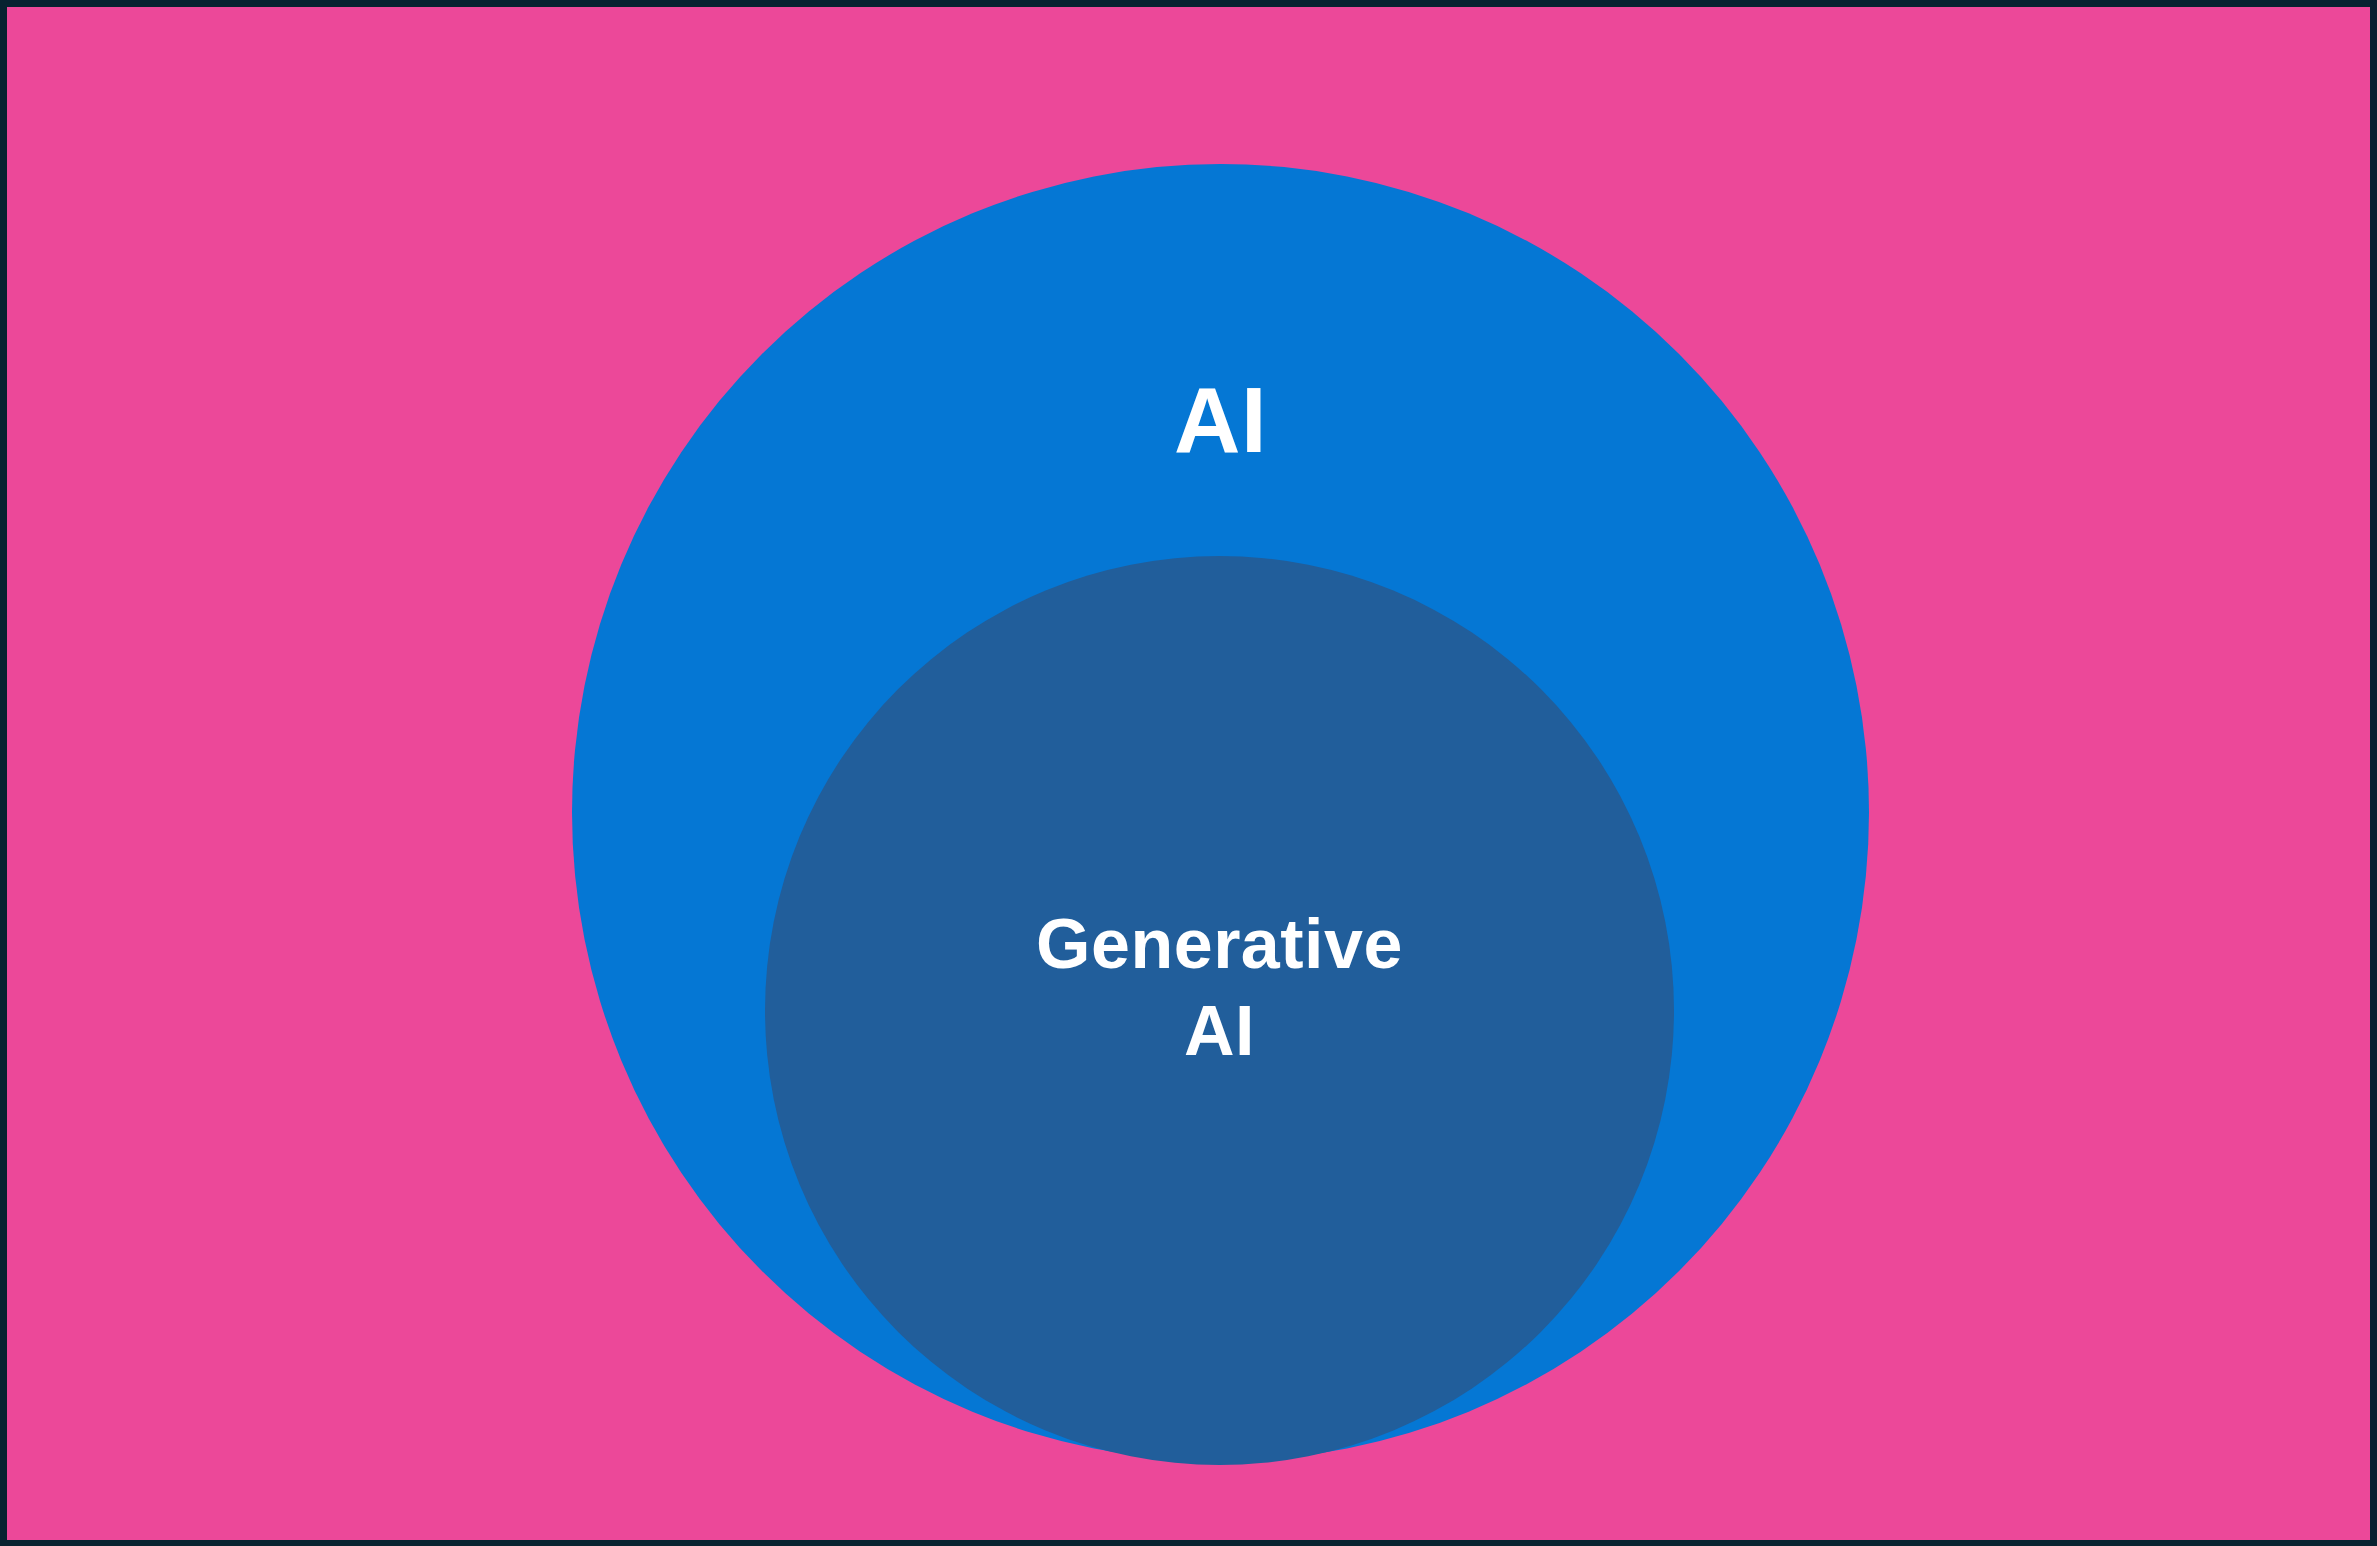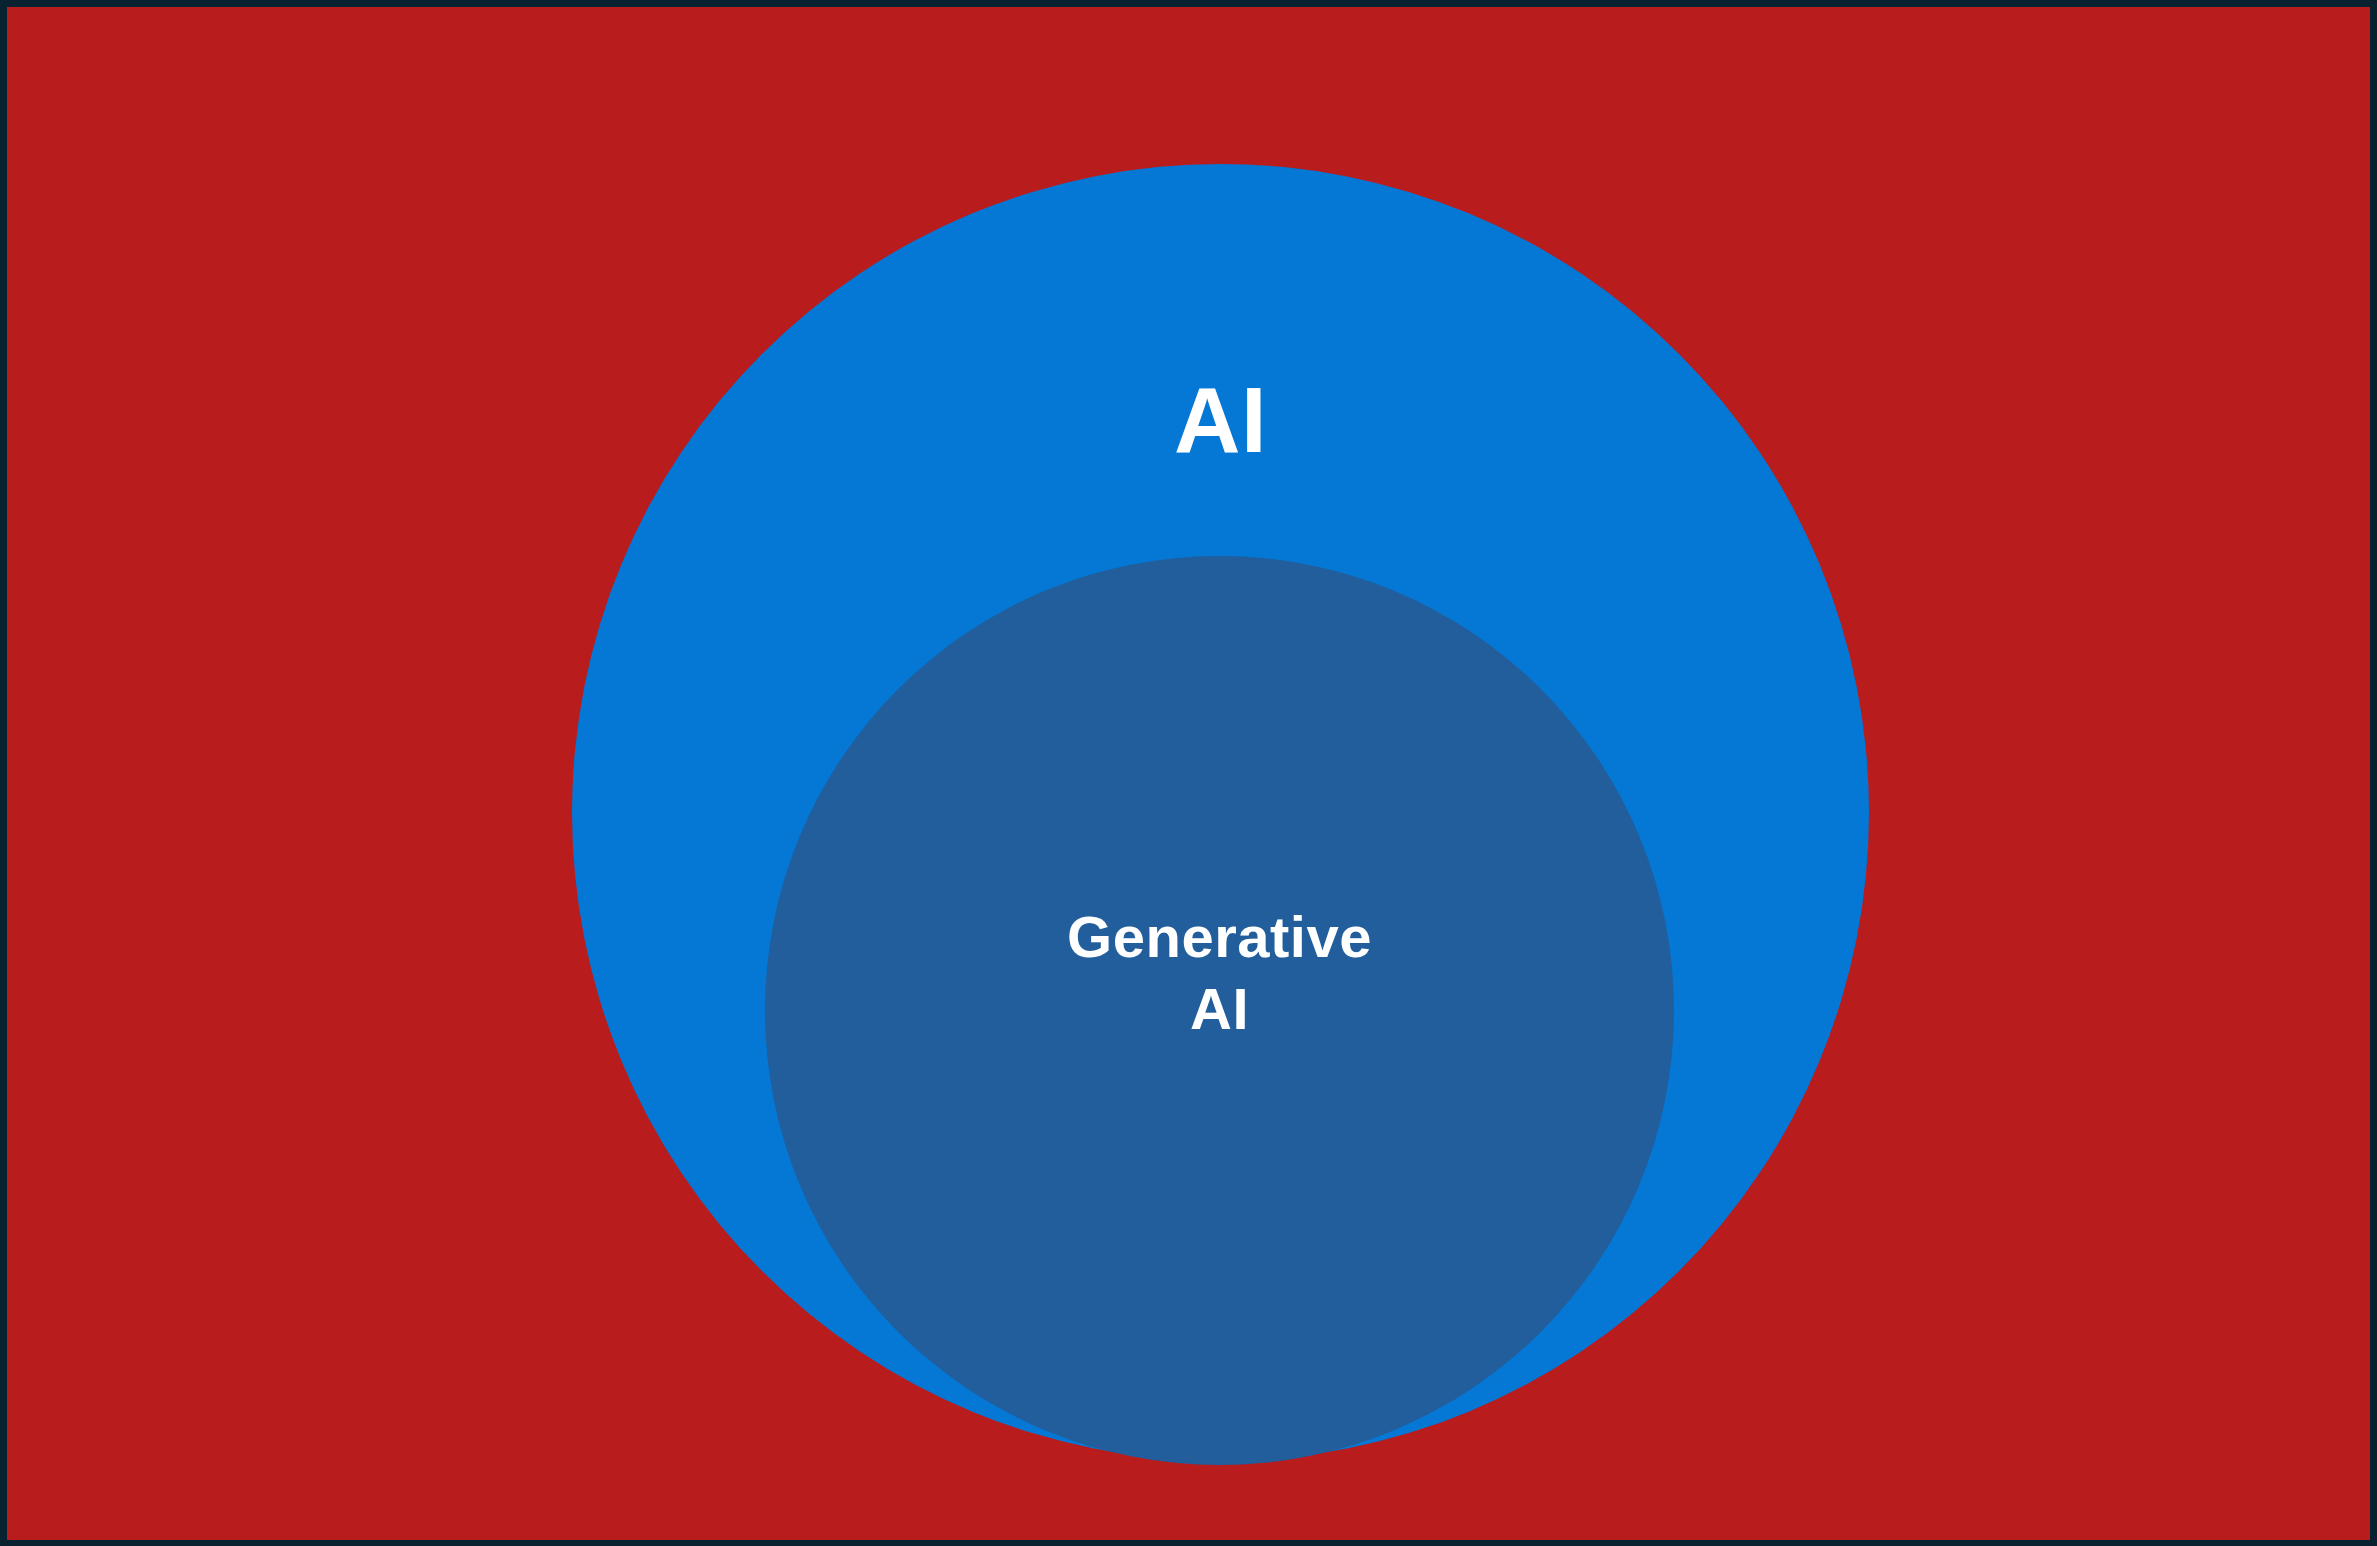--- a/index.html
+++ b/index.html
@@ -6,21 +6,21 @@
     margin: 0;
     padding: 0;
     background: #ffffff;
   }
 
   #canvas {
     position: relative;
     width: 2377px;
     height: 1547px;
     box-sizing: border-box;
-    background: #b91c1c;
+    background: #ec4899;
     border: 7.4px solid #082230;
     overflow: hidden;
     font-family: "Liberation Sans", sans-serif;
   }
 
   
   .circle-outer {
     position: absolute;
     left: 565px;
     top: 157px;
@@ -57,21 +57,21 @@
     left: 565px;
     top: 356px;
     width: 1297px;
     font-size: 92px;
   }
 
   .label-inner {
     left: 758px;
     top: 894px;
     width: 909px;
-    font-size: 58px;
+    font-size: 70px;
   }
 </style>
 </head>
 <body>
 
 <div id="canvas">
 
   <div class="circle-outer"></div>
 
   <div class="circle-inner"></div>

